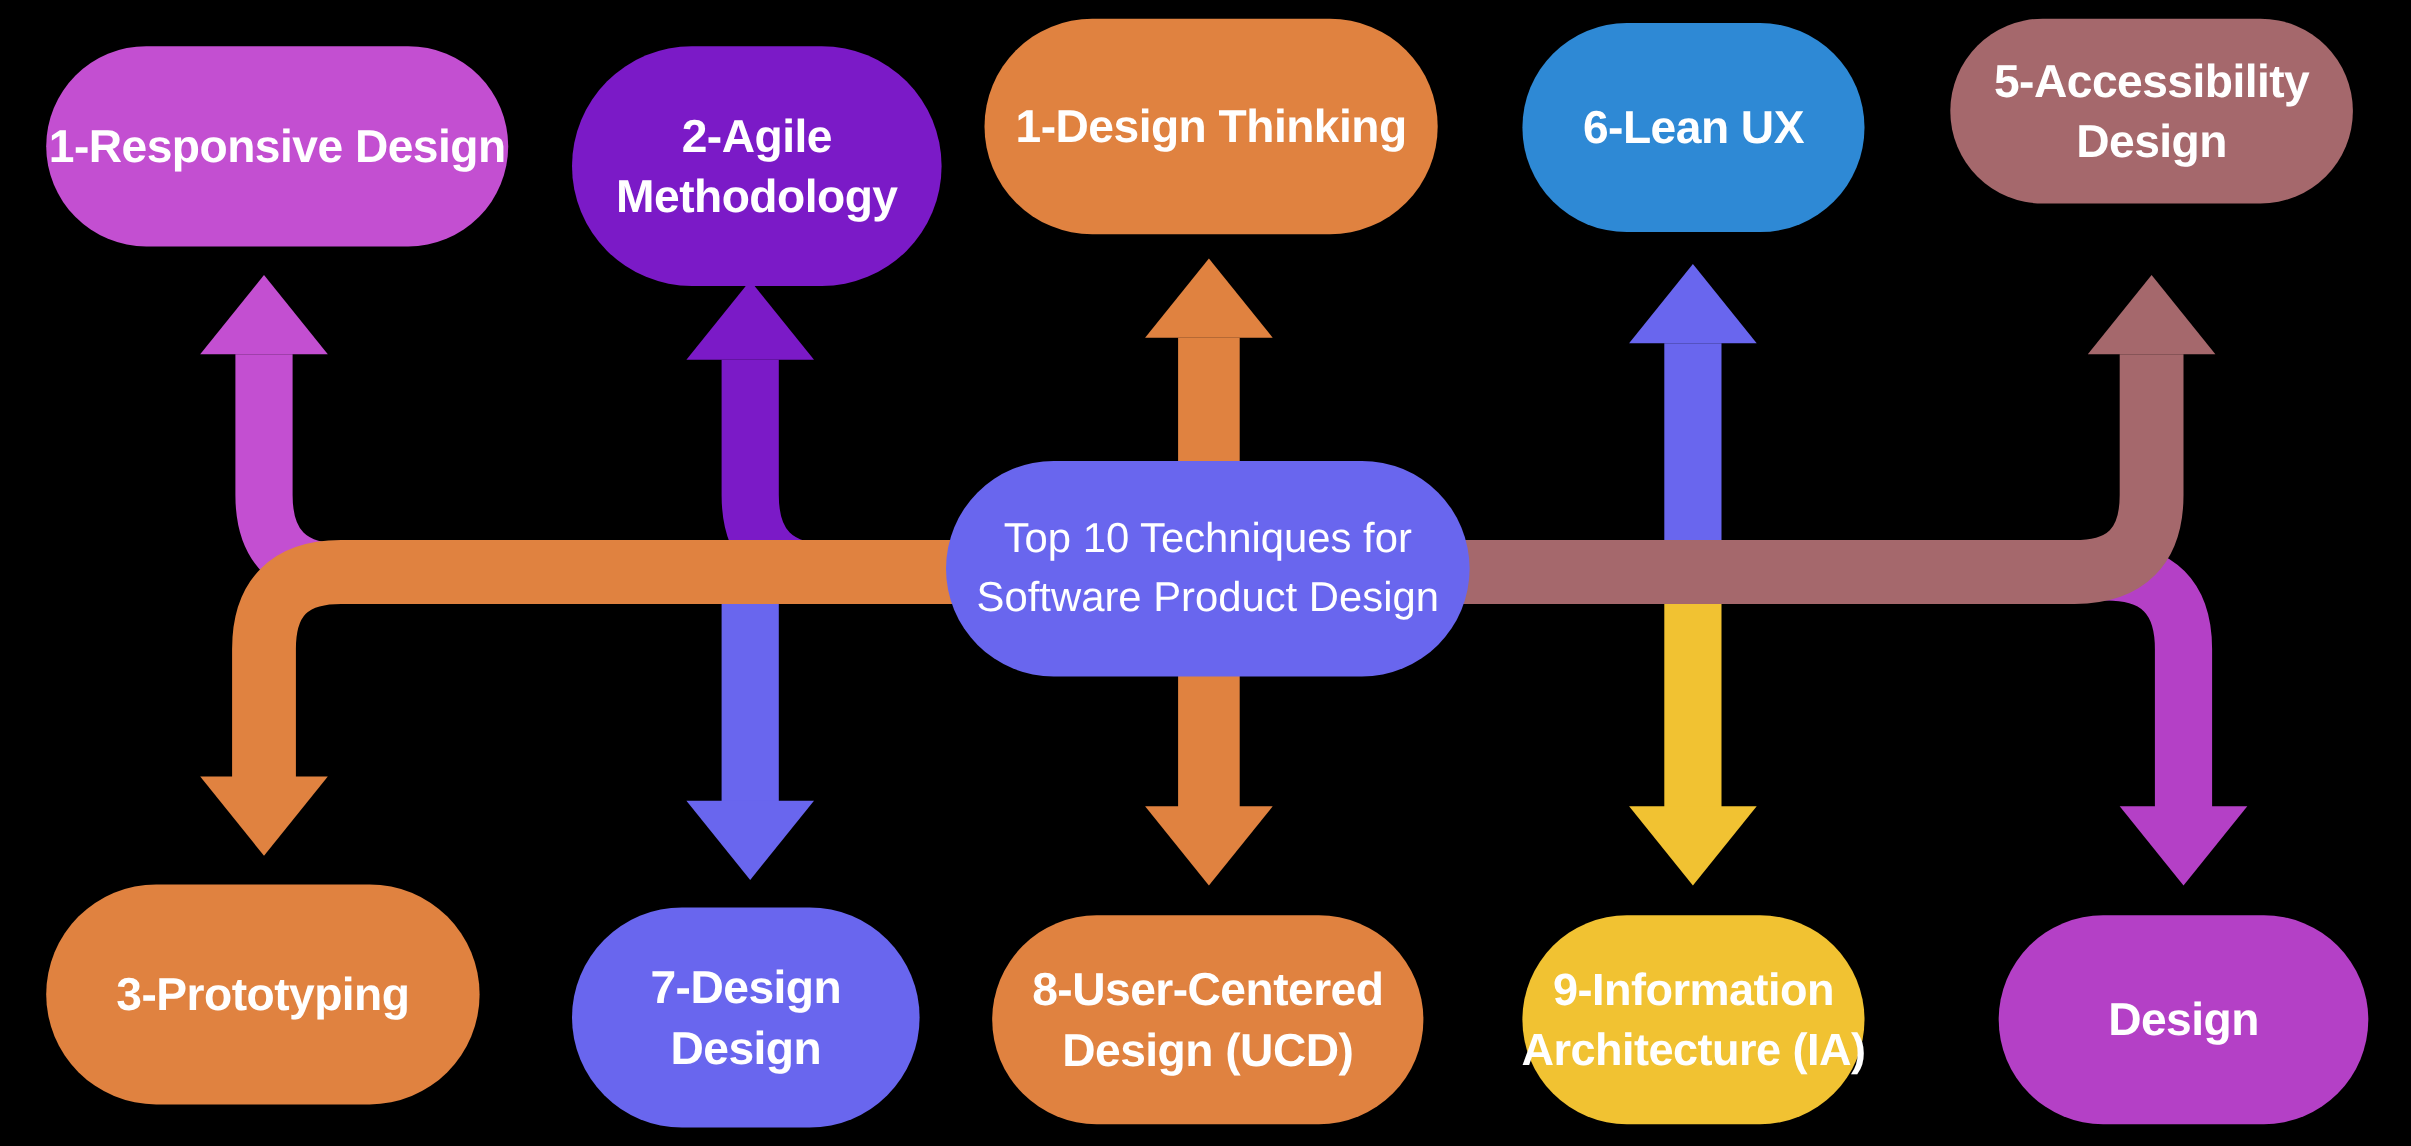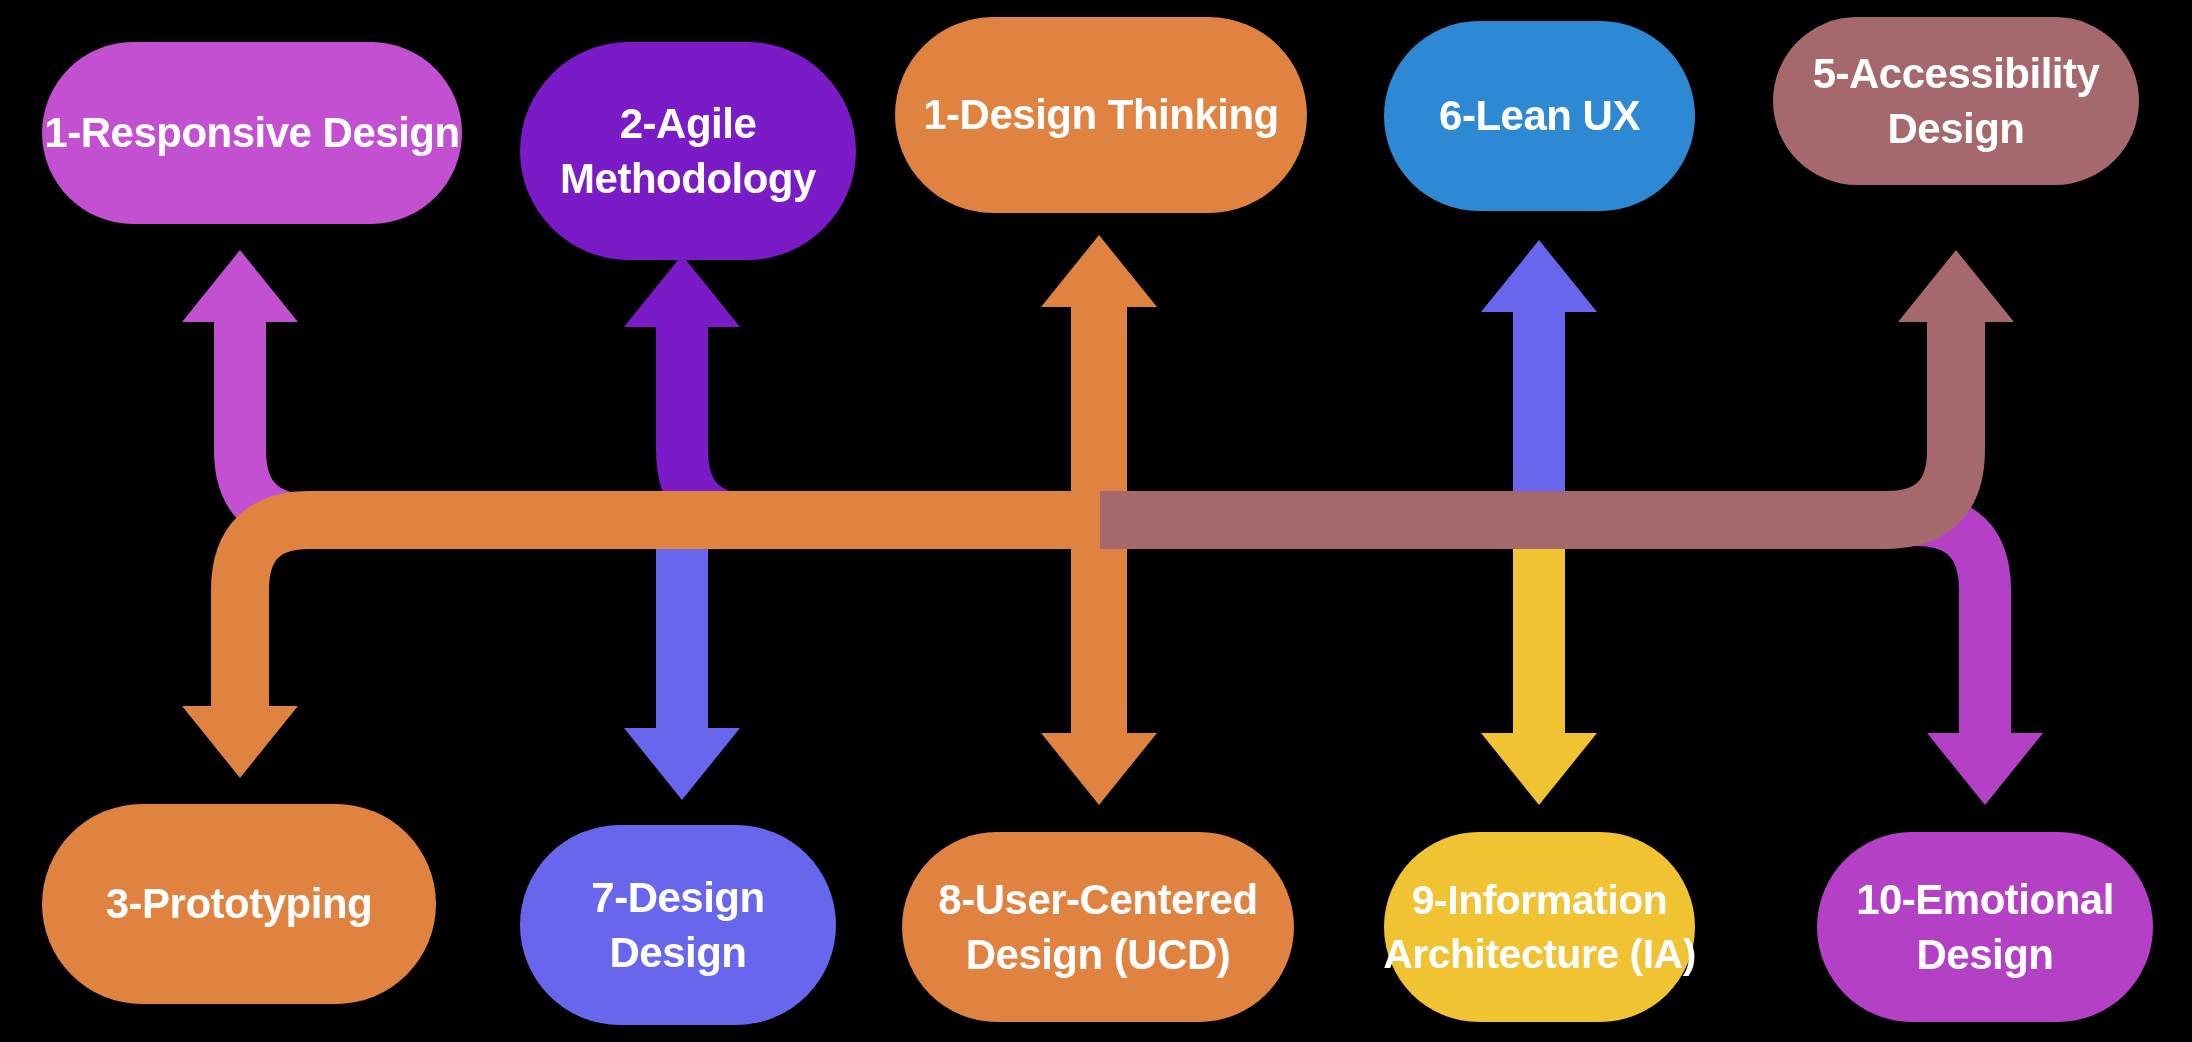--- a/index.html
+++ b/index.html
@@ -89,35 +89,38 @@
   </div>
   <div class="node c-blue" style="left:1384px;top:21px;width:311px;height:190px">
     <div class="line">6-Lean UX</div>
     <div class="line"></div>
   </div>
   <div class="node c-mauve" style="left:1773px;top:17px;width:366px;height:168px">
     <div class="line">5-Accessibility</div>
     <div class="line">Design</div>
   </div>
 
+  <div class="node center-node c-violet" style="left:860px;top:419px;width:476px;height:196px">
+    <div class="line">Top 10 Techniques for</div>
+    <div class="line">Software Product Design</div>
+  </div>
 
   <div class="node c-orange" style="left:42px;top:804px;width:394px;height:200px">
     <div class="line">3-Prototyping</div>
     <div class="line"></div>
   </div>
   <div class="node c-violet" style="left:520px;top:825px;width:316px;height:200px">
     <div class="line">7-Design</div>
     <div class="line">Design</div>
   </div>
   <div class="node c-orange" style="left:902px;top:832px;width:392px;height:190px">
     <div class="line">8-User-Centered</div>
     <div class="line">Design (UCD)</div>
   </div>
   <div class="node small c-gold" style="left:1384px;top:832px;width:311px;height:190px">
     <div class="line">9-Information</div>
     <div class="line">Architecture (IA)</div>
   </div>
   <div class="node c-magenta2" style="left:1817px;top:832px;width:336px;height:190px">
-    <div class="line">10-Emotional</div>
     <div class="line">Design</div>
   </div>
 
 </div>
 
 </body></html>

